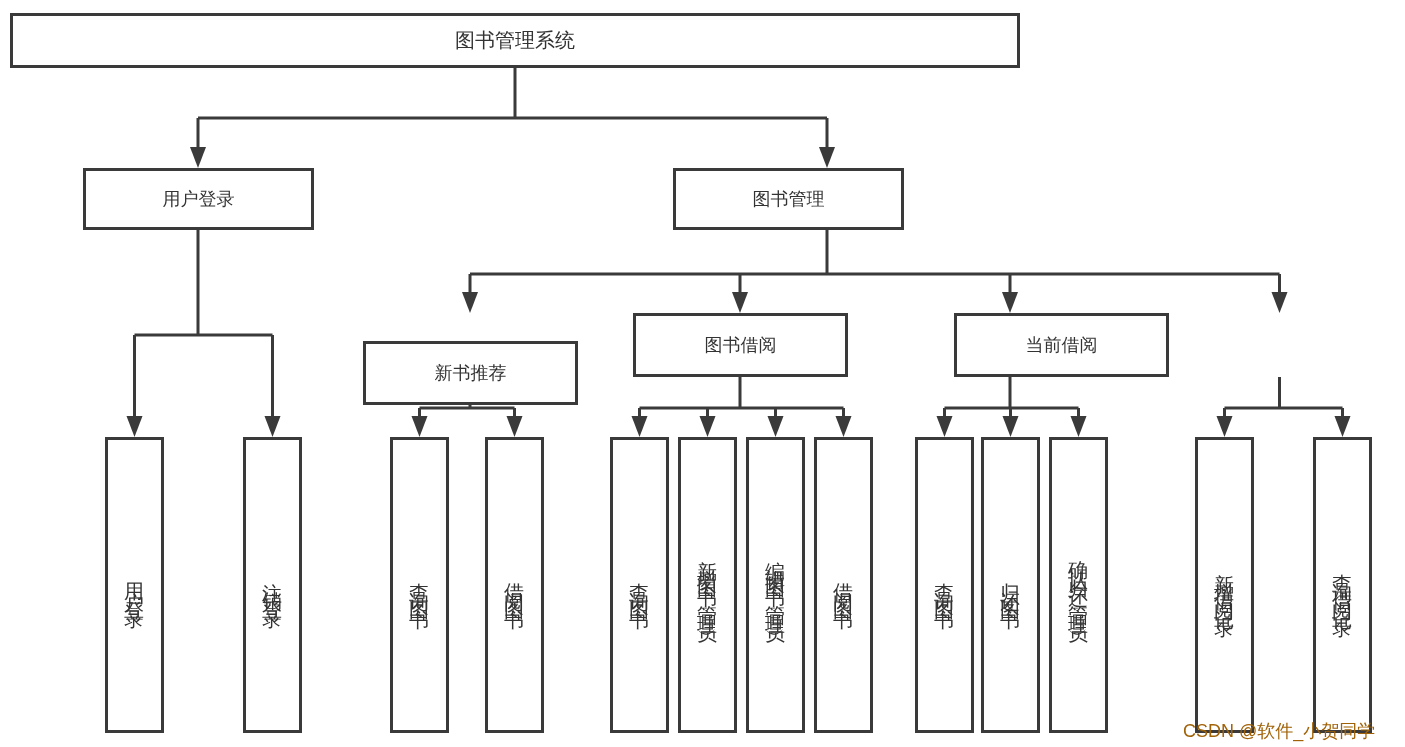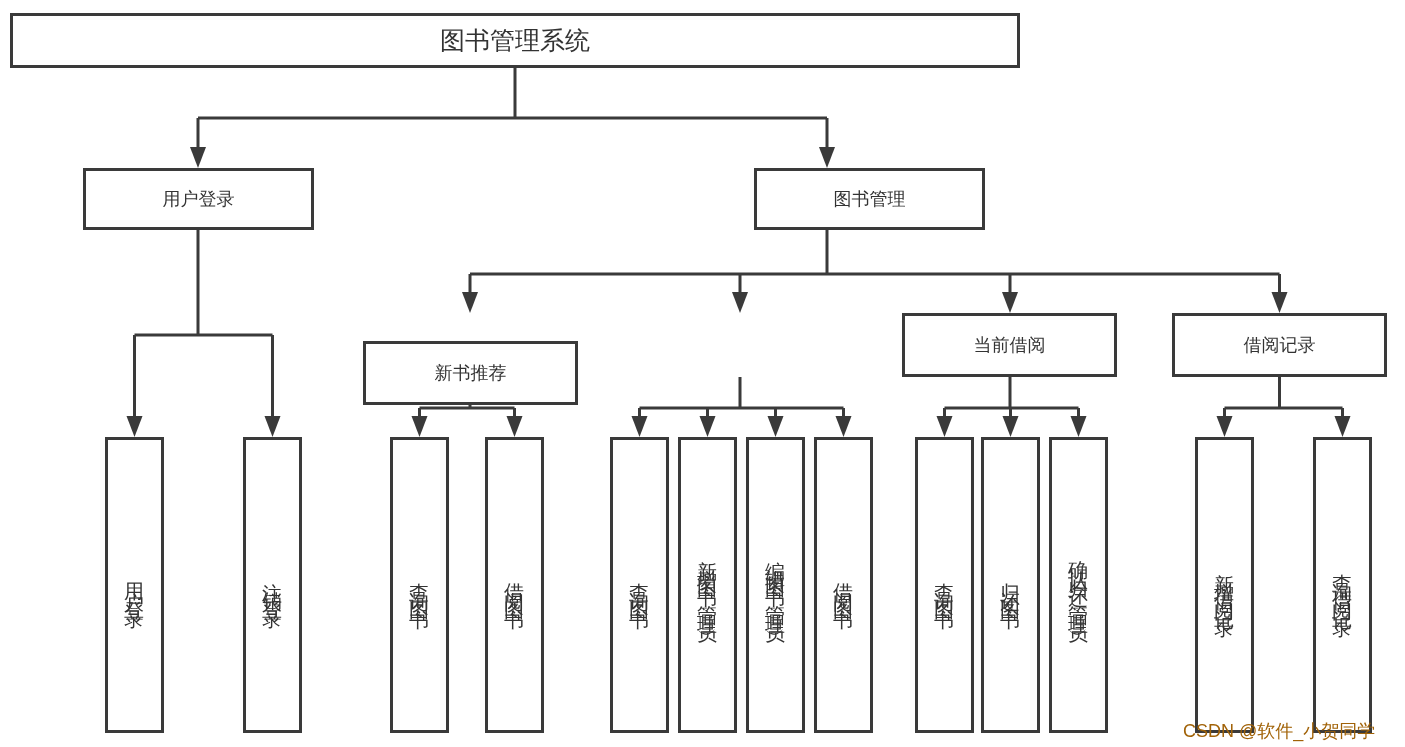--- a/index.html
+++ b/index.html
@@ -27,21 +27,21 @@
     border: 3px solid #3a3a3a;
     background: #ffffff;
     color: #333333;
     display: flex;
     align-items: center;
     justify-content: center;
     z-index: 2;
   }
   .box.root {
     left: 10px; top: 13px; width: 1010px; height: 55px;
-    font-size: 25px;
+    font-size: 20px;
   }
   .box.lvl2 {
     top: 168px; width: 231px; height: 62px;
     font-size: 18px;
   }
   .box.lvl3 {
     top: 313px; width: 215px; height: 64px;
     font-size: 18px;
   }
   .box.leaf {
@@ -97,25 +97,25 @@
       <polygon points="1002.5,416 1018.5,416 1010.5,437"></polygon>
       <polygon points="1070.5,416 1086.5,416 1078.5,437"></polygon>
       <polygon points="1216.5,416 1232.5,416 1224.5,437"></polygon>
       <polygon points="1334.5,416 1350.5,416 1342.5,437"></polygon>
     </g>
   </svg>
 
   <div class="box root">图书管理系统</div>
 
   <div class="box lvl2" style="left:83px;">用户登录</div>
-  <div class="box lvl2" style="left:754px;">图书管理</div>
+  <div class="box lvl2" style="left:673px;">图书管理</div>
 
   <div class="box lvl3" style="left:363px;margin-top:28px;">新书推荐</div>
-  <div class="box lvl3" style="left:902px;font-family:Liberation Serif, serif;">当前借阅</div>
-  <div class="box lvl3" style="left:1172px;">借阅记录</div>
+  <div class="box lvl3" style="left:633px;">图书借阅</div>
+  <div class="box lvl3" style="left:954px;font-family:Liberation Serif, serif;">当前借阅</div>
 
   <div class="box leaf" style="left:105px;">
     <span class="vtext">用户登录</span>
   </div>
   <div class="box leaf" style="left:243px;">
     <span class="vtext">注销登录</span>
   </div>
 
   <div class="box leaf" style="left:390px;">
     <span class="vtext">查询图书</span>

